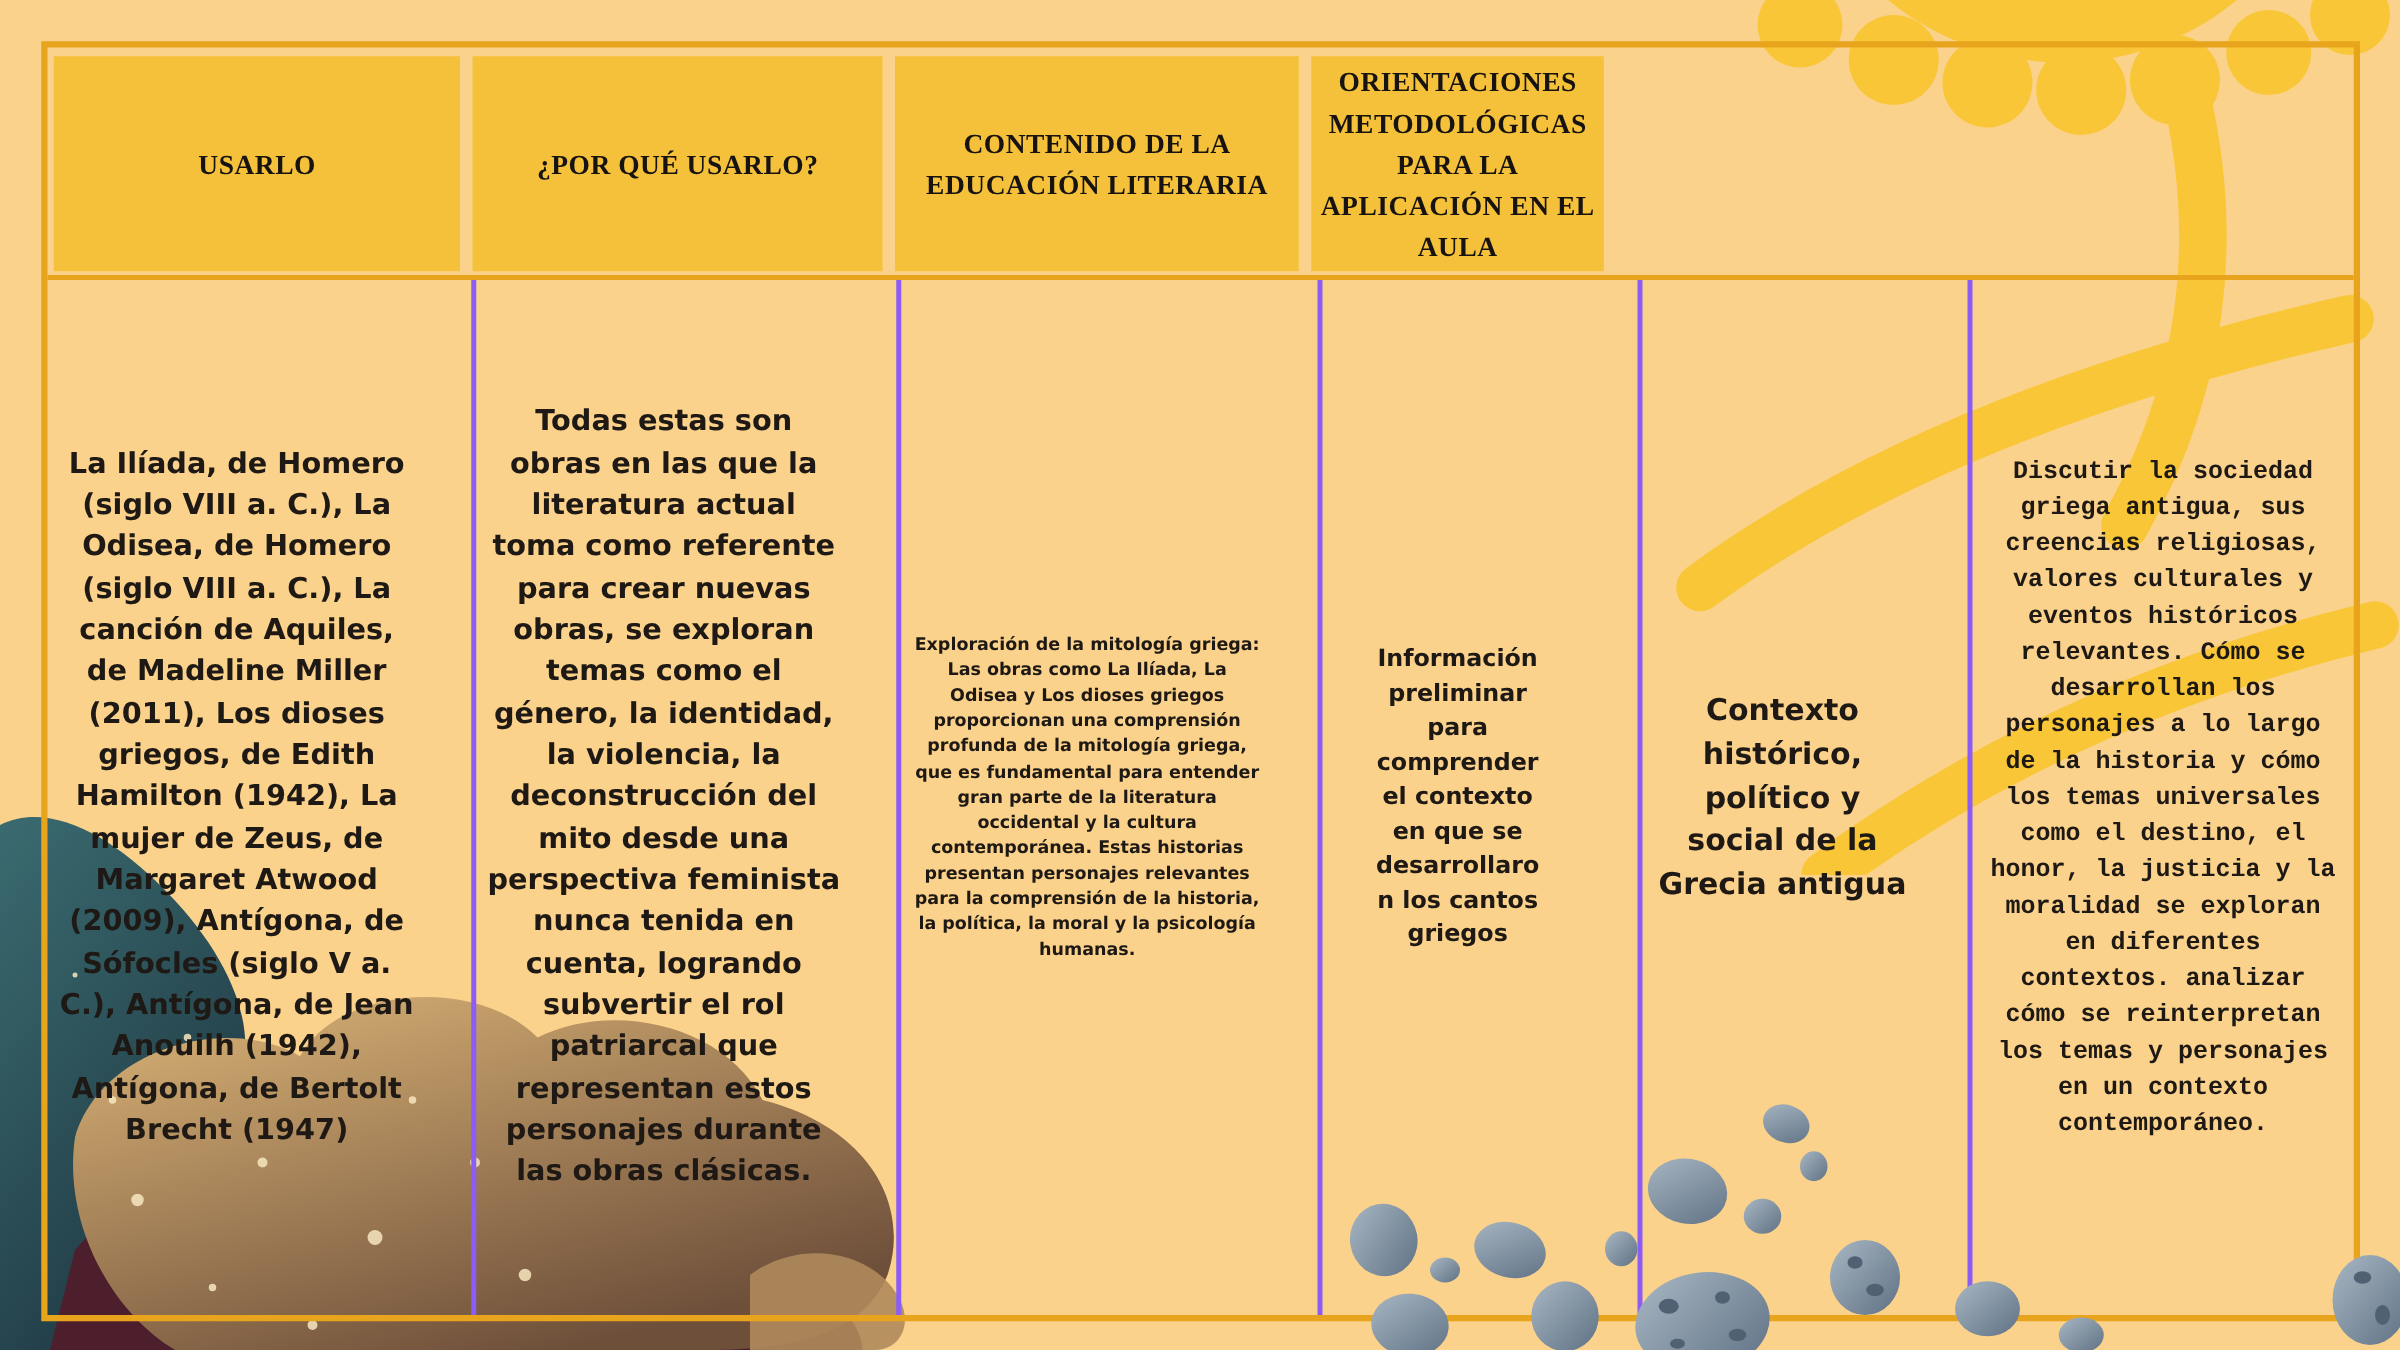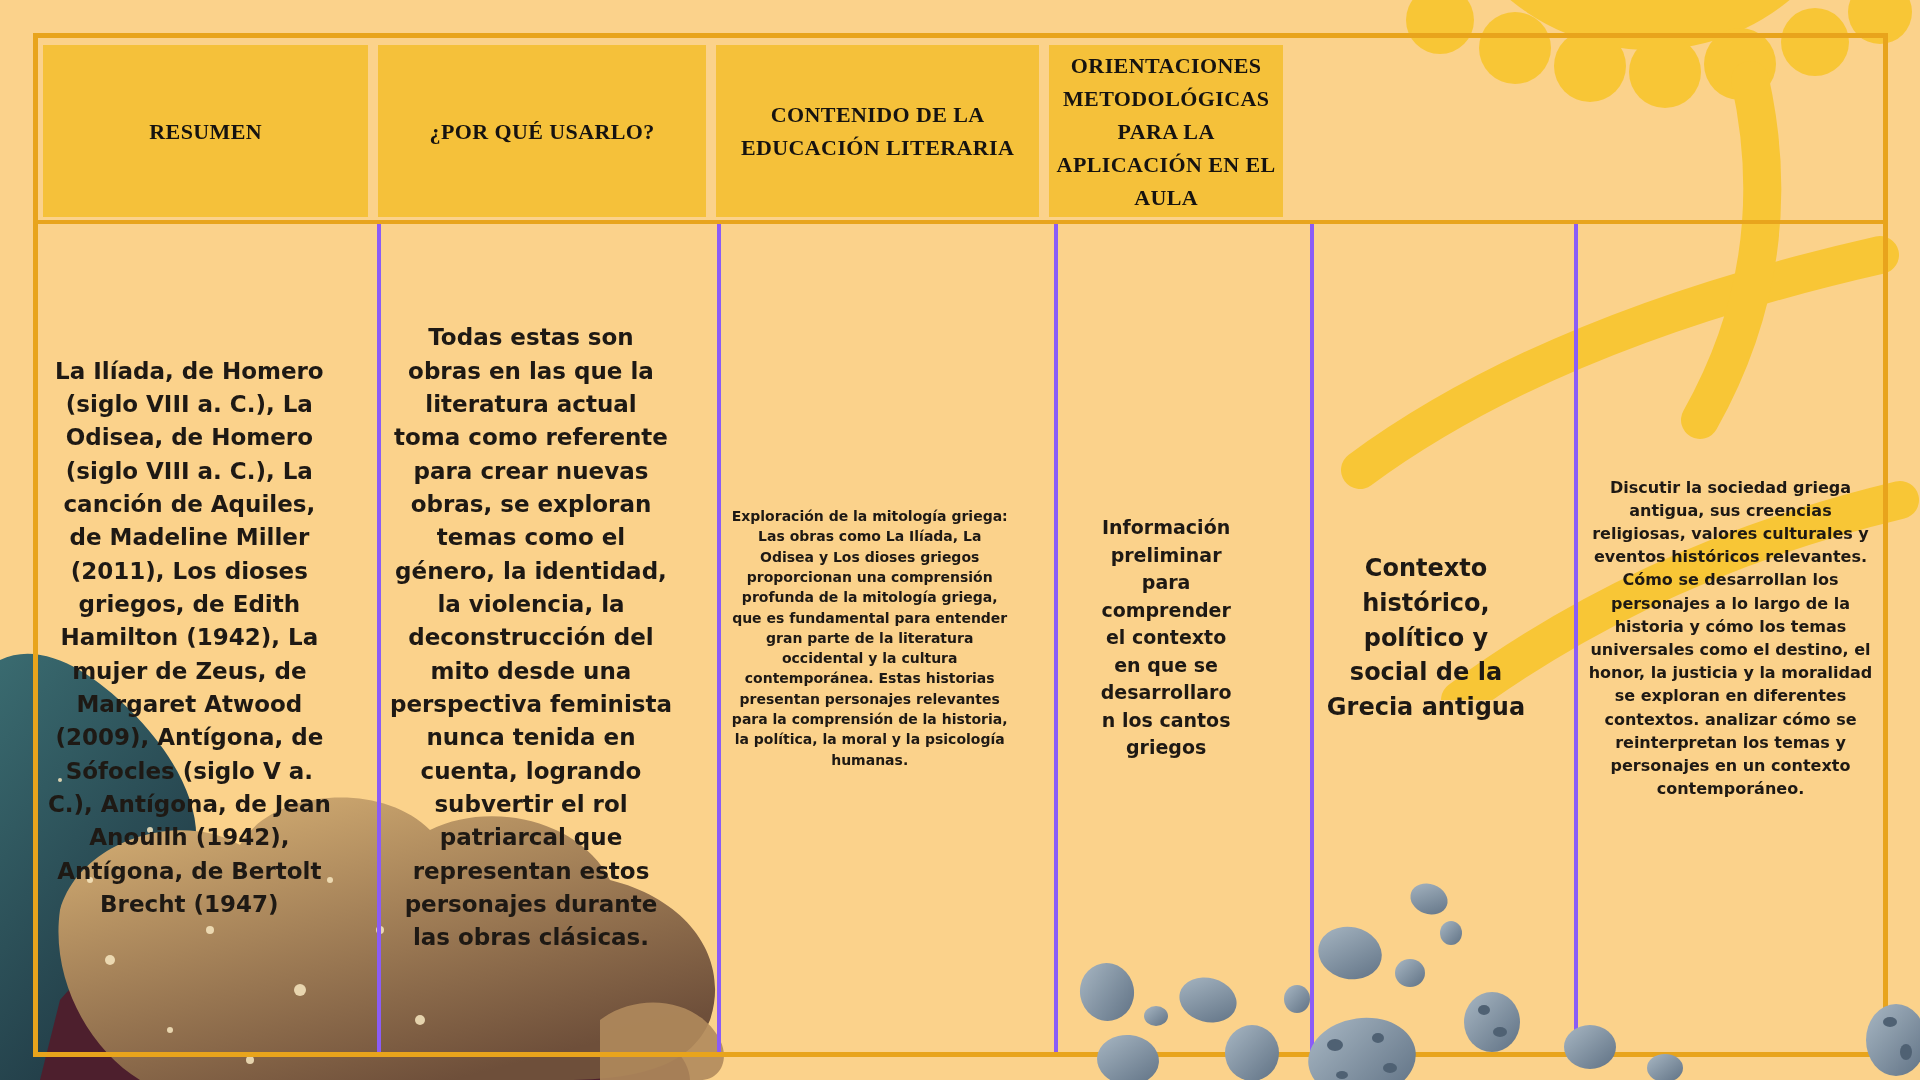--- a/index.html
+++ b/index.html
@@ -59,21 +59,21 @@
     padding:10px 9px;
     box-sizing:border-box;
     line-height:1.45;
   }
   .body-cell + .body-cell{border-left:4px solid #8b5cf6;}
   .fs-titulo{font-size:23px;}
   .fs-resumen{font-size:23px;}
   .fs-porque{font-size:14px;}
   .fs-educacion{font-size:19px;}
   .fs-constelacion{font-size:24px;}
-  .fs-orientaciones{font-size:16px;}
+  .fs-orientaciones{font-size:20px;font-family:Liberation Mono, monospace;}
   .prewrap{white-space:pre-line;}
 </style>
 </head>
 <body>
 
 <svg id="sun-decor" class="decor" width="600" height="700" viewBox="0 0 600 700">
   <g fill="#F8C636">
     <circle cx="330" cy="-170" r="220"></circle>
     <circle cx="120" cy="20" r="34"></circle>
     <circle cx="195" cy="48" r="36"></circle>
@@ -115,21 +115,21 @@
     <circle cx="250" cy="430" r="4"></circle>
       <circle cx="90" cy="250" r="3"></circle>
     <circle cx="150" cy="200" r="3"></circle>
       <circle cx="60" cy="150" r="2"></circle>
     <circle cx="330" cy="250" r="3"></circle>
   </g>
 </svg>
 
 <div class="table-wrap">
   <div class="header-row">
-    <div class="header-cell">RESUMEN</div>
+    <div class="header-cell">USARLO</div>
     <div class="header-cell">¿POR QUÉ USARLO?</div>
     <div class="header-cell">CONTENIDO DE LA EDUCACIÓN LITERARIA</div>
     <div class="header-cell">ORIENTACIONES METODOLÓGICAS PARA LA APLICACIÓN EN EL AULA</div>
   </div>
   <div class="body-row">
     <div class="body-cell fs-titulo">La Ilíada, de Homero (siglo VIII a. C.), La Odisea, de Homero (siglo VIII a. C.), La canción de Aquiles, de Madeline Miller (2011), Los dioses griegos, de Edith Hamilton (1942), La mujer de Zeus, de Margaret Atwood (2009), Antígona, de Sófocles (siglo V a. C.), Antígona, de Jean Anouilh (1942), Antígona, de Bertolt Brecht (1947)</div>
     <div class="body-cell fs-resumen">Todas estas son obras en las que la literatura actual toma como referente para crear nuevas obras, se exploran temas como el género, la identidad, la violencia, la deconstrucción del mito desde una perspectiva feminista nunca tenida en cuenta, logrando subvertir el rol patriarcal que representan estos personajes durante las obras clásicas.</div>
     <div class="body-cell fs-porque">Exploración de la mitología griega: Las obras como La Ilíada, La Odisea y Los dioses griegos proporcionan una comprensión profunda de la mitología griega, que es fundamental para entender gran parte de la literatura occidental y la cultura contemporánea. Estas historias presentan personajes relevantes para la comprensión de la historia, la política, la moral y la psicología humanas.</div>
     <div class="body-cell fs-educacion prewrap">Información
 preliminar

